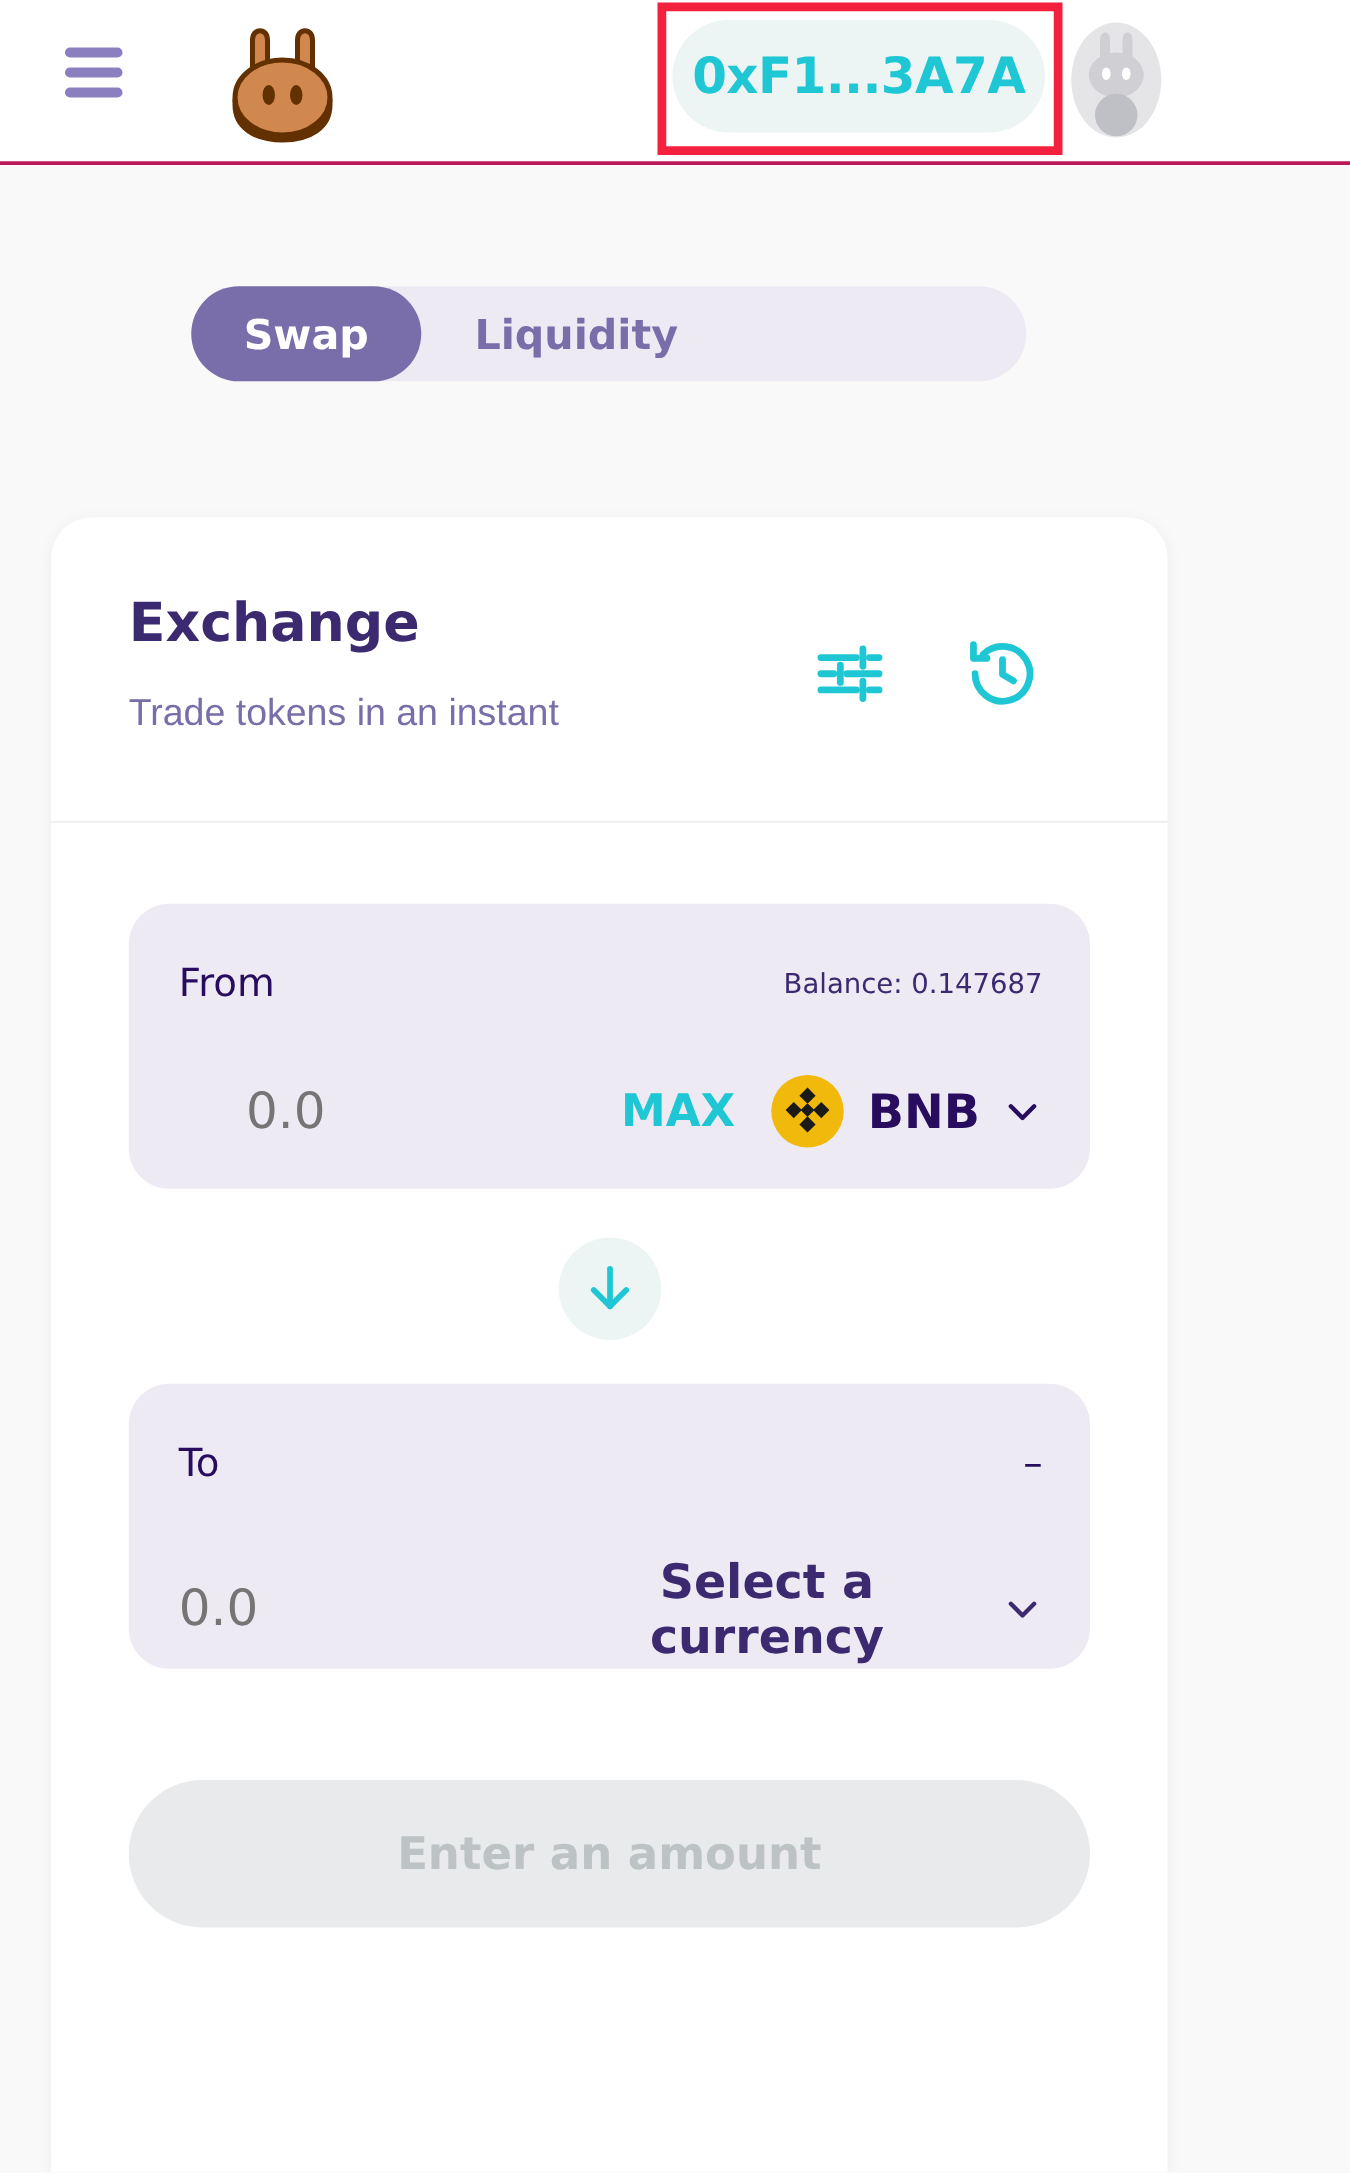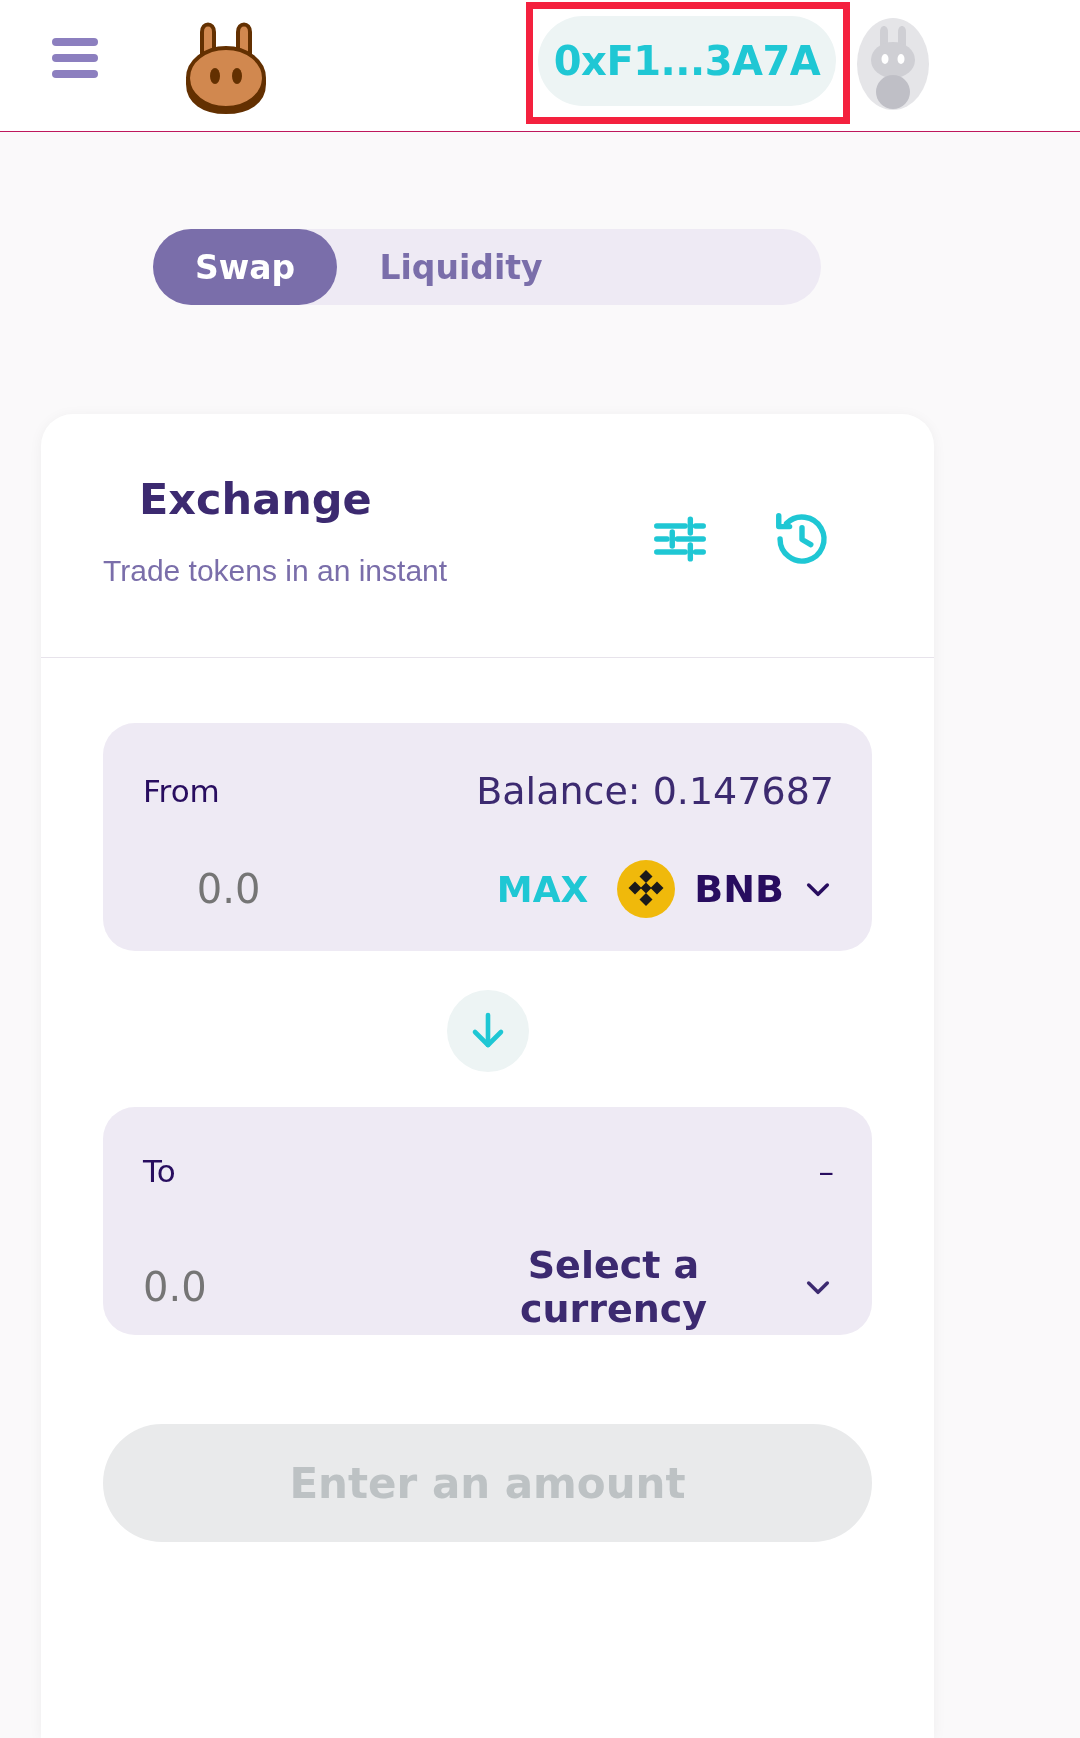--- a/index.html
+++ b/index.html
@@ -17,21 +17,21 @@
     background: #FAF9FA;
   }
 
   
   .header {
     position: absolute;
     top: 0; left: 0;
     width: 1080px;
     height: 132px;
     background: #FFFFFF;
-    border-bottom: 1px solid #be185d;
+    border-bottom: 3px solid #be185d;
   }
   .hamburger {
     position: absolute;
     left: 52px; top: 38px;
     width: 46px; height: 40px;
     display: flex; flex-direction: column;
     justify-content: space-between;
     cursor: pointer;
   }
   .hamburger span {
@@ -123,21 +123,20 @@
     height: 244px;
     border-bottom: 1px solid #E7E3EB;
   }
   .card-title {
     position: absolute;
     left: 62px; top: 60px;
     font-size: 43px;
     font-weight: bold;
     color: #3C2A70;
     font-family: "DejaVu Sans", sans-serif;
-    margin-left: 36px;
   }
   .card-sub {
     position: absolute;
     left: 62px; top: 140px;
     font-size: 30px;
     color: #7A6EAA;
     font-family: Liberation Sans, sans-serif;
   }
   .icon-settings {
     position: absolute;
@@ -176,21 +175,21 @@
     display: flex;
     align-items: center;
     justify-content: flex-end;
   }
   .lbl {
     font-size: 31px;
     color: #280D5F;
     font-family: "DejaVu Sans", sans-serif;
   }
   .bal {
-    font-size: 38px;
+    font-size: 22px;
     color: #3C2A70;
     font-family: "DejaVu Sans", sans-serif;
   }
   .dash {
     font-size: 31px;
     color: #280D5F;
     font-family: "DejaVu Sans", sans-serif;
   }
   .amount {
     font-size: 40px;
@@ -261,21 +260,21 @@
   }
 
   
   .cta {
     position: absolute;
     left: 62px; top: 1010px;
     width: 769px; height: 118px;
     border-radius: 59px;
     background: #E9EAEB;
     color: #BDC2C4;
-    font-size: 42px;
+    font-size: 36px;
     font-weight: bold;
     border: none;
     cursor: default;
     font-family: "DejaVu Sans", sans-serif;
   }
 </style>
 </head>
 <body>
 
 <div class="app">

